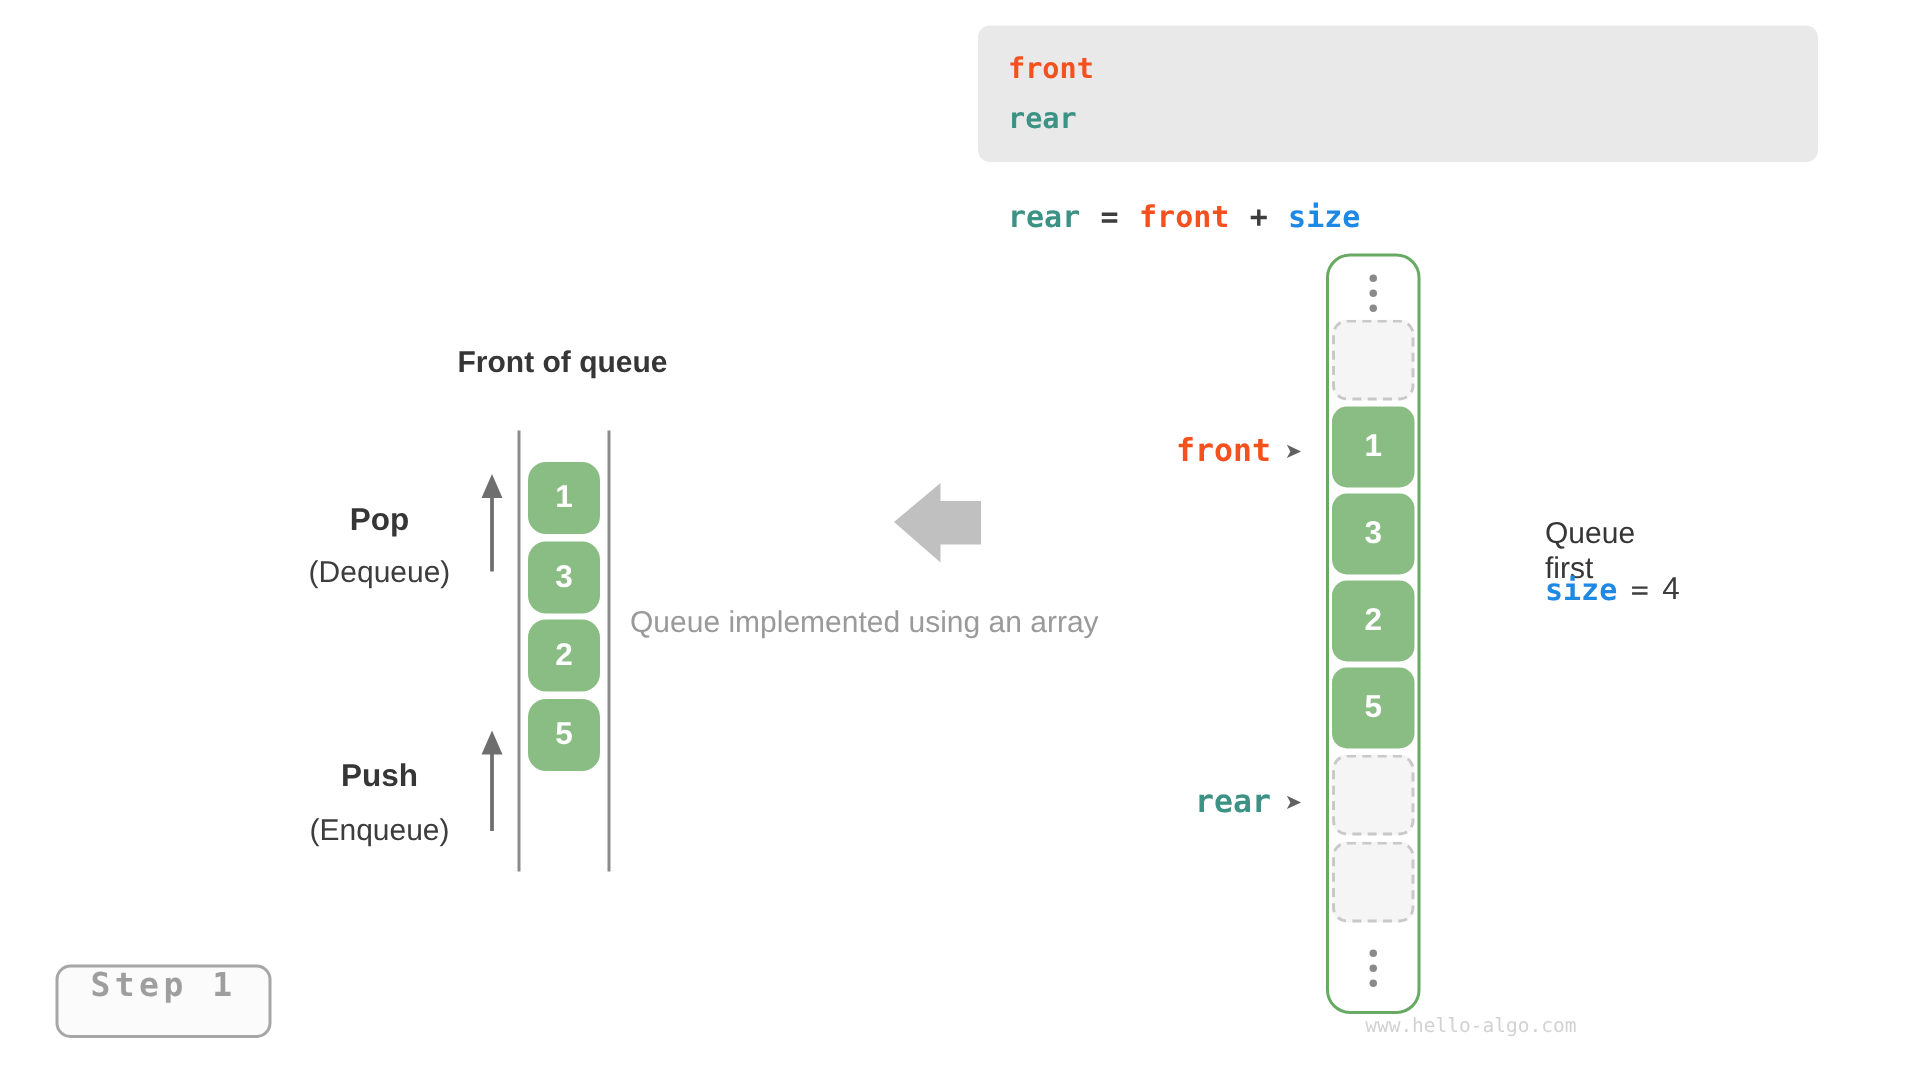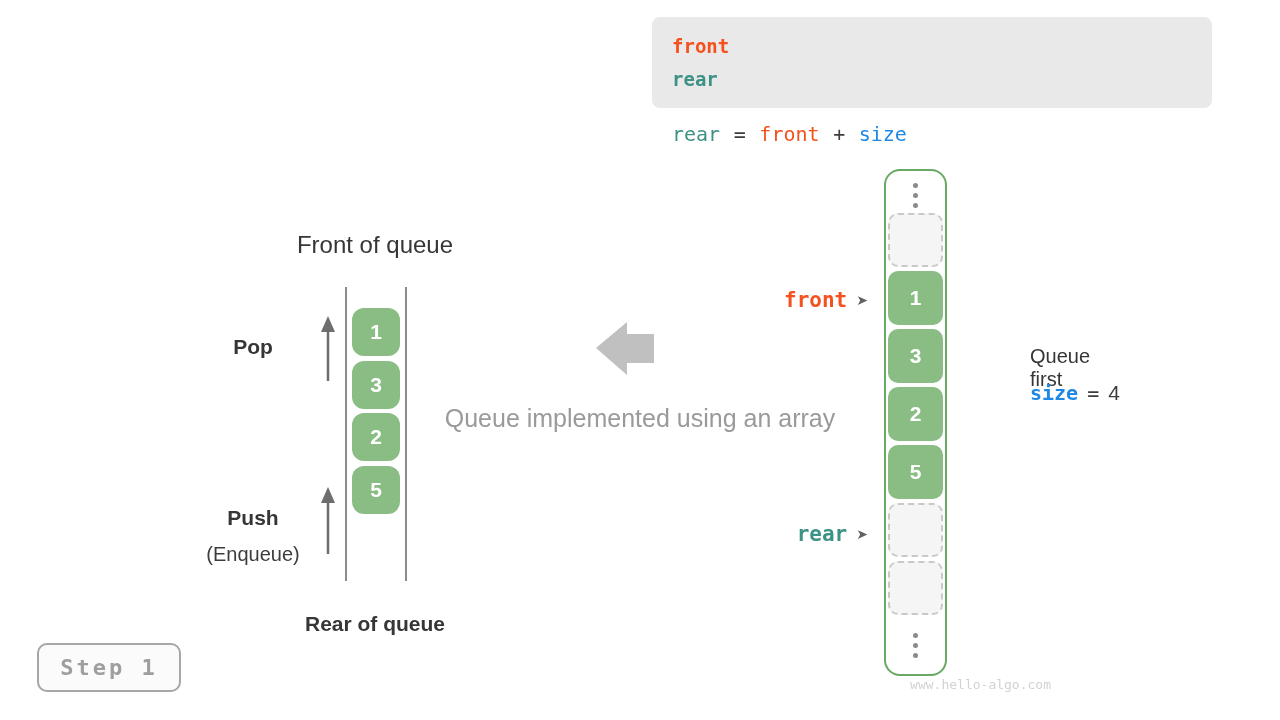--- a/index.html
+++ b/index.html
@@ -11,30 +11,30 @@
   
   .legend { left: 652px; top: 17px; width: 560px; height: 91px; background: #e9e9e9;
             border-radius: 8px; padding: 12px 20px; display: flex; flex-direction: column;
             justify-content: space-around; }
   .legend-line { display: flex; align-items: baseline; font-size: 19px; color: #3d3d3d; white-space: nowrap; }
   .legend .token { font-family: "DejaVu Sans Mono", monospace; font-weight: bold; font-size: 19px; margin-right: 14px; }
   .token-front { color: #f4511e; }
   .token-rear  { color: #3c9285; }
 
   
-  .formula { left: 672px; top: 122px; font-size: 20px; font-weight: normal; white-space: nowrap; }
+  .formula { left: 672px; top: 132px; font-size: 20px; font-weight: bold; white-space: nowrap; }
   .formula span { font-family: "DejaVu Sans Mono", monospace; }
   .f-rear  { color: #3c9285; }
   .f-front { color: #f4511e; }
   .f-size  { color: #1e88e5; }
   .f-op    { color: #3d3d3d; margin: 0 8px; }
 
   
   .front-of-queue { left: 265px; top: 231px; width: 220px; text-align: center;
-                    font-size: 24px; font-weight: normal; color: #363636; }
+                    font-size: 20px; font-weight: bold; color: #363636; }
   .rear-of-queue  { left: 265px; top: 612px; width: 220px; text-align: center;
                     font-size: 21px; font-weight: bold; color: #363636; }
   .wall { width: 2px; background: #8c8c8c; top: 287px; height: 294px; }
   .wall-left  { left: 345px; }
   .wall-right { left: 405px; }
   .qcell { left: 352px; width: 48px; height: 48px; border-radius: 12px; background: #8abd84;
            color: #ffffff; font-size: 21px; font-weight: bold; display: flex;
            align-items: center; justify-content: center; }
   .qc0 { top: 308px; } .qc1 { top: 361px; } .qc2 { top: 413px; } .qc3 { top: 466px; }
 
@@ -42,22 +42,22 @@
   .op-subtitle { left: 163px; width: 180px; text-align: center; font-size: 20px; color: #3d3d3d; }
   .pop-title    { top: 335px; text-align: center; }
   .pop-subtitle { top: 371px; }
   .push-title    { top: 506px; }
   .push-subtitle { top: 543px; }
   .pop-arrow  { left: 318px; top: 315px; }
   .push-arrow { left: 318px; top: 486px; }
 
   
   .big-arrow { left: 596px; top: 319px; }
-  .caption { left: 420px; top: 404px; width: 440px; text-align: center;
-             font-size: 25px; color: #9a9a9a; }
+  .caption { left: 420px; top: 404px; width: 440px; text-align: left;
+             font-size: 20px; color: #9a9a9a; }
 
   
   .array-box { left: 884px; top: 169px; width: 63px; height: 507px; background: #ffffff;
                border: 2px solid #68a963; border-radius: 16px; }
   .ellipsis { left: 913px; width: 5px; display: flex; flex-direction: column; gap: 5px; }
   .ellipsis i { width: 5px; height: 5px; border-radius: 50%; background: #8a8a8a; }
   .ellipsis-top    { top: 183px; }
   .ellipsis-bottom { top: 633px; }
   .acell { left: 888px; width: 55px; height: 54px; border-radius: 10px; display: flex;
            align-items: center; justify-content: center; font-size: 21px; font-weight: bold; }
@@ -77,21 +77,21 @@
   
   .size-title { left: 1030px; top: 345px; font-size: 20px; color: #363636; }
   .size-row { left: 1030px; top: 381px; display: flex; align-items: center; font-size: 20px; }
   .size-var { font-family: "DejaVu Sans Mono", monospace; font-weight: bold; color: #1e88e5; }
   .size-eq  { font-family: "DejaVu Sans Mono", monospace; color: #3d3d3d; margin: 0 9px; }
   .size-val { color: #3d3d3d; font-size: 21px; }
 
   
   .step-badge { left: 37px; top: 643px; width: 144px; height: 49px; background: #fbfbfb;
                 border: 2px solid #a6a6a6; border-radius: 10px; display: flex;
-                align-items: center; justify-content: center; }
+                justify-content: center; }
   .step-badge span { font-family: "DejaVu Sans Mono", monospace; font-weight: bold;
                      font-size: 22px; color: #9e9e9e; letter-spacing: 3px; }
 
   
   .watermark { right: 38px; top: 677px; font-family: "DejaVu Sans Mono", monospace;
                font-size: 13px; color: #d2d2d2; }
 </style>
 </head>
 <body>
 
@@ -108,31 +108,31 @@
 
   <div class="abs formula">
     <span class="f-rear">rear</span>
     <span class="f-op">=</span>
     <span class="f-front">front</span>
     <span class="f-op">+</span>
     <span class="f-size">size</span>
   </div>
 
   <div class="abs front-of-queue">Front of queue</div>
-  <div class="abs rear-of-queue">Rear of queue</div>
 
   <div class="abs wall wall-left"></div>
   <div class="abs wall wall-right"></div>
 
   <div class="abs qcell qc0">1</div>
   <div class="abs qcell qc1">3</div>
   <div class="abs qcell qc2">2</div>
   <div class="abs qcell qc3">5</div>
 
   <div class="abs op-title pop-title">Pop</div>
+  <div class="abs op-subtitle pop-subtitle">(Dequeue)</div>
   <svg class="abs pop-arrow" width="20" height="68">
     <line x1="10" y1="66" x2="10" y2="12" stroke="#6e6e6e" stroke-width="2.5"></line>
     <polygon points="10,1 3,17 17,17" fill="#6e6e6e"></polygon>
   </svg>
 
   <div class="abs op-subtitle push-subtitle">(Enqueue)</div>
   <div class="abs op-title push-title">Push</div>
   <svg class="abs push-arrow" width="20" height="70">
     <line x1="10" y1="68" x2="10" y2="12" stroke="#6e6e6e" stroke-width="2.5"></line>
     <polygon points="10,1 3,17 17,17" fill="#6e6e6e"></polygon>

